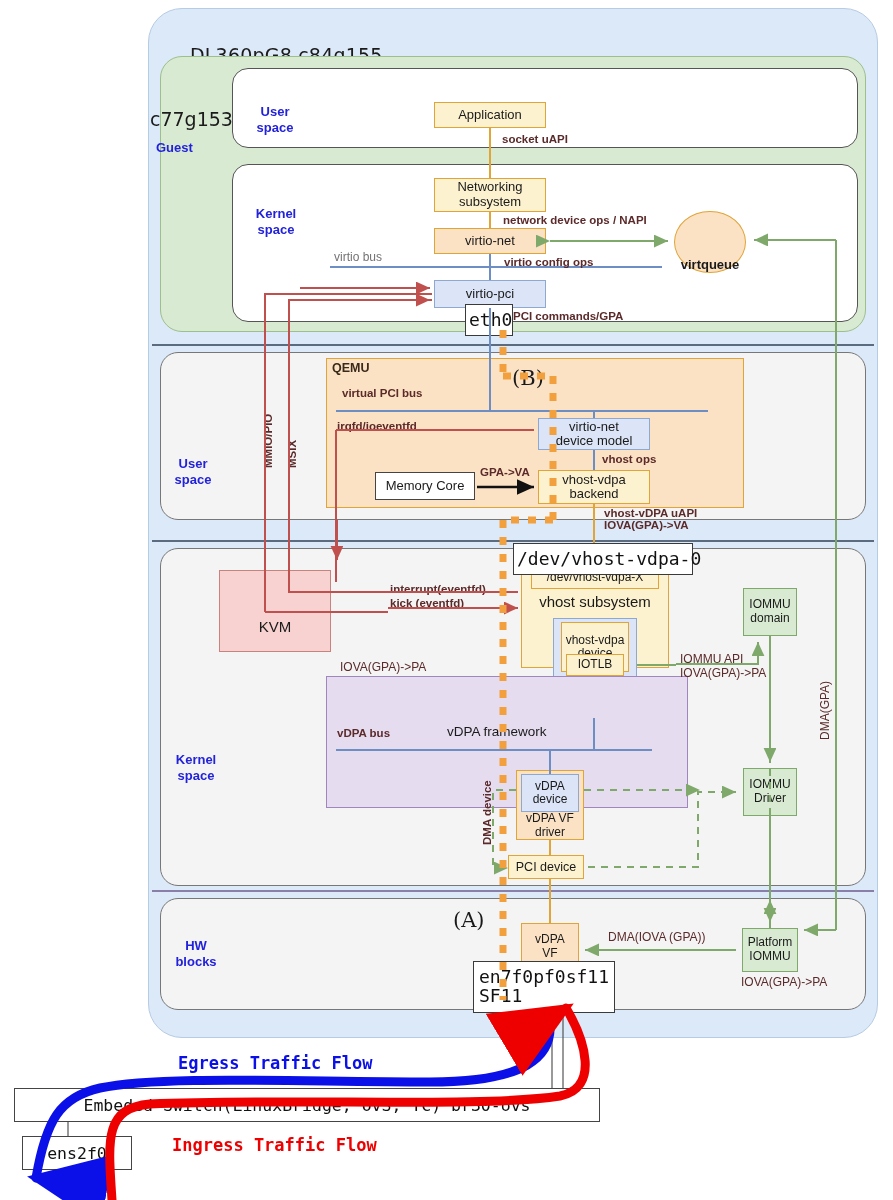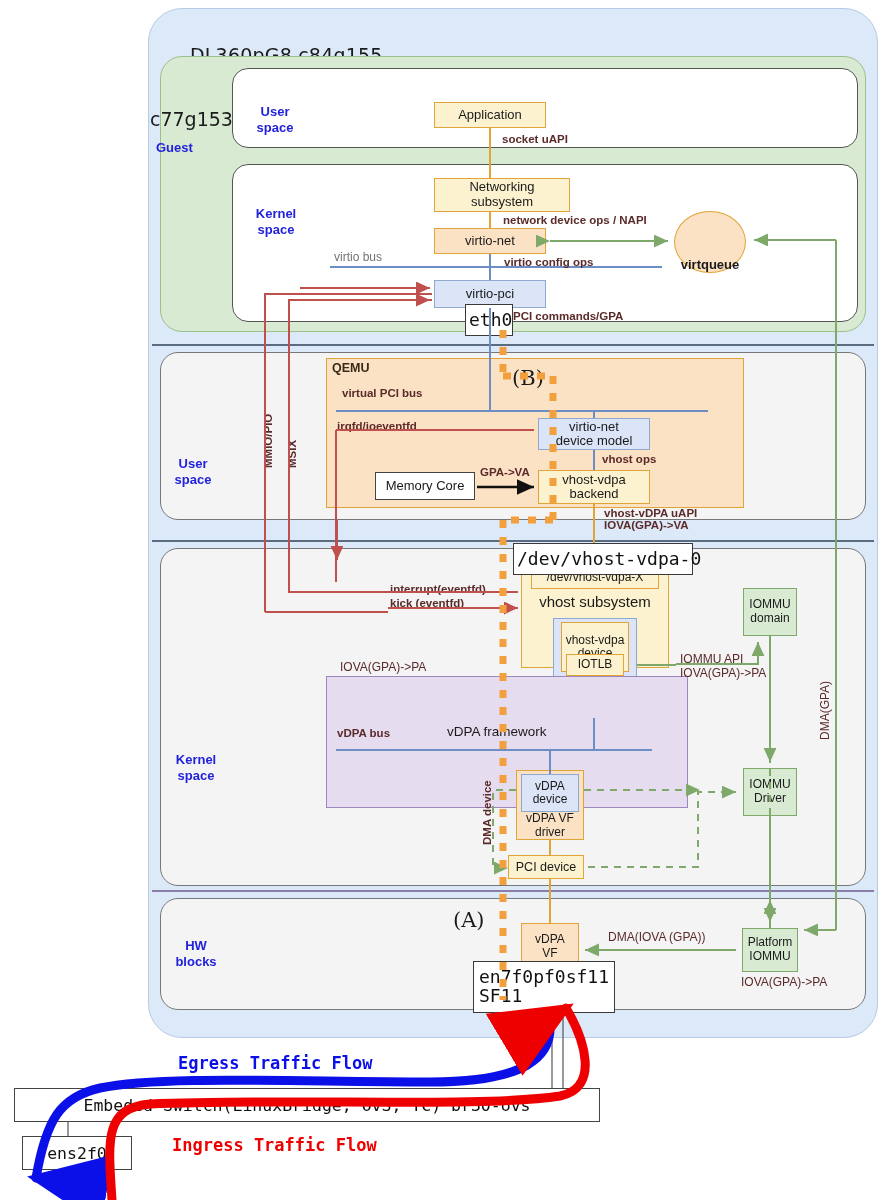--- a/index.html
+++ b/index.html
@@ -179,21 +179,21 @@
     <div>space</div>
   </div>
 
   <div class="abs box box-yellow" style="left:434px; top:102px; width:112px; height:26px;">
     <span>Application</span>
   </div>
 
   <div class="abs v-yellow" style="left:489px; top:128px; height:50px;"></div>
   <div class="abs lbl" style="left:502px; top:133px;">socket uAPI</div>
 
-  <div class="abs box box-yellow" style="left:434px; top:178px; width:136px; height:34px; flex-direction:column;">
+  <div class="abs box box-yellow" style="left:434px; top:178px; width:112px; height:34px; flex-direction:column;">
     <span>Networking</span>
     <span>subsystem</span>
   </div>
   <div class="abs v-yellow" style="left:489px; top:212px; height:16px;"></div>
   <div class="abs lbl" style="left:503px; top:214px;">network device ops / NAPI</div>
 
   <div class="abs box box-orange" style="left:434px; top:228px; width:112px; height:26px;">
     <span>virtio-net</span>
   </div>
 
@@ -279,20 +279,23 @@
     <span>device</span>
   </div>
   <div class="abs box box-yellow" style="left:566px; top:654px; width:58px; height:22px; font-size:12px;">
     <span>IOTLB</span>
   </div>
   <div class="abs" style="left:553px; top:680px; width:84px; text-align:center; font-size:12px; line-height:1.15; color:#1a1a1a;">
     <div>vhost-vDPA</div>
     <div>bus driver</div>
   </div>
 
+  <div class="abs box box-red" style="left:219px; top:570px; width:112px; height:82px; align-items:flex-end; padding-bottom:16px; font-size:15px;">
+    <span>KVM</span>
+  </div>
   <div class="abs lbl" style="left:390px; top:583px;">interrupt(eventfd)</div>
   <div class="abs lbl" style="left:390px; top:597px;">kick (eventfd)</div>
 
   <div class="abs lbl vert" style="left:262px; top:468px;">MMIO/PIO</div>
   <div class="abs lbl vert" style="left:286px; top:468px;">MSIX</div>
 
   <div class="abs lbl-plain" style="left:340px; top:660px;">IOVA(GPA)-&gt;PA</div>
 
   <div class="abs box-purple" style="left:326px; top:676px; width:362px; height:132px;"></div>
   <div class="abs lbl" style="left:337px; top:727px;">vDPA bus</div>

